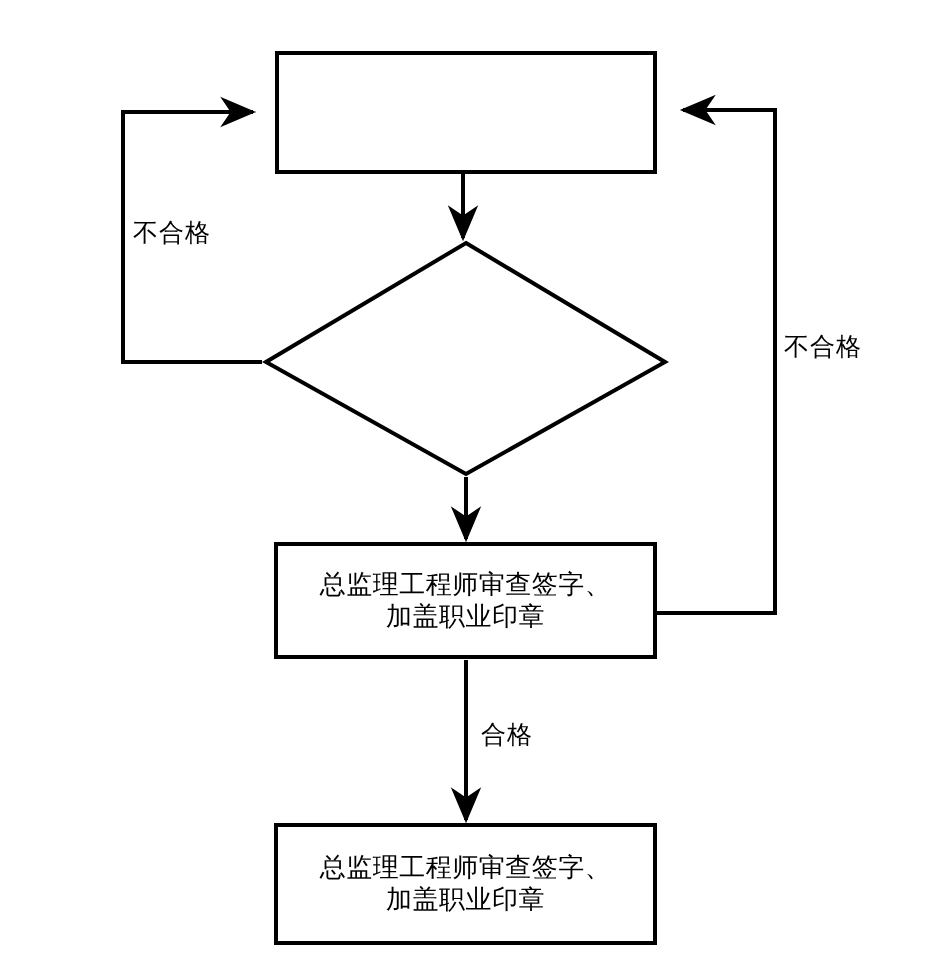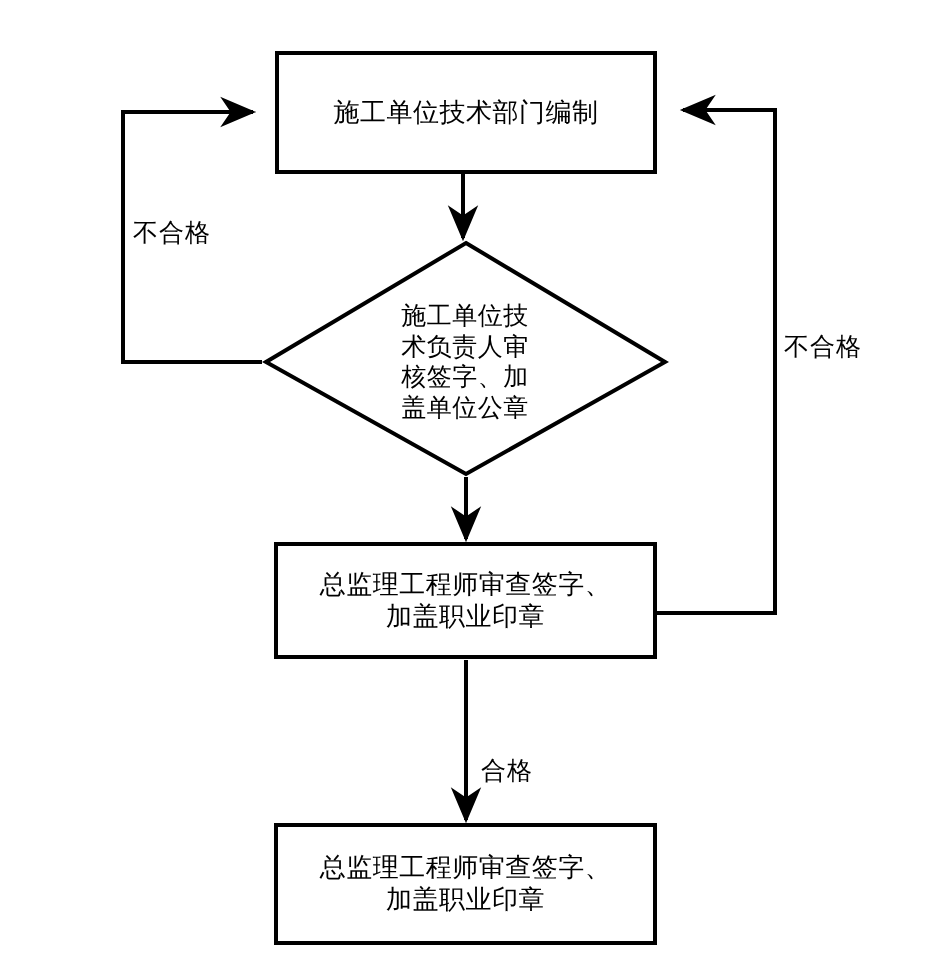--- a/index.html
+++ b/index.html
@@ -51,21 +51,21 @@
   
   #decision-text { left: 300px; top: 265px; width: 330px; height: 194px; font-size: 25px; }
   
   #box3-text { left: 276px; top: 544px; width: 379px; height: 113px; font-size: 26px; }
   
   #box4-text { left: 276px; top: 825px; width: 379px; height: 118px; font-size: 26px; }
 
   
   #label-left   { left: 133px; top: 216px; font-size: 25px; }
   #label-right  { left: 784px; top: 330px; font-size: 25px; }
-  #label-pass   { left: 481px; top: 754px; font-size: 25px; }
+  #label-pass   { left: 481px; top: 718px; font-size: 25px; }
 </style>
 </head>
 <body>
 
 <div id="canvas">
 
   <svg id="flow-svg" viewBox="0 0 932 979">
     <defs>
       <marker id="arrowhead" markerWidth="10" markerHeight="10" refX="8.2" refY="4" orient="auto" markerUnits="strokeWidth">
         <path d="M0,0.2 L9,4 L0,7.8 L2.6,4 Z" fill="#000000"></path>
@@ -84,26 +84,21 @@
 
     <polyline points="262,362 123,362 123,112 253,112" fill="none" stroke="#000000" stroke-width="4" marker-end="url(#arrowhead)"></polyline>
 
     <line x1="466" y1="477" x2="466" y2="539" stroke="#000000" stroke-width="4" marker-end="url(#arrowhead)"></line>
 
     <polyline points="657,613 775,613 775,110 683,110" fill="none" stroke="#000000" stroke-width="4" marker-end="url(#arrowhead)"></polyline>
 
     <line x1="466" y1="660" x2="466" y2="820" stroke="#000000" stroke-width="4" marker-end="url(#arrowhead)"></line>
   </svg>
 
-  <div class="node-text" id="box1-text">施工单位技术部门编制</div>
 
-  <div class="node-text" id="decision-text">施工单位技
-术负责人审
-核签字、加
-盖单位公章</div>
 
   <div class="node-text" id="box3-text">总监理工程师审查签字、
 加盖职业印章</div>
 
   <div class="node-text" id="box4-text">总监理工程师审查签字、
 加盖职业印章</div>
 
   <div class="edge-label" id="label-left">不合格</div>
 
   <div class="edge-label" id="label-right">不合格</div>

